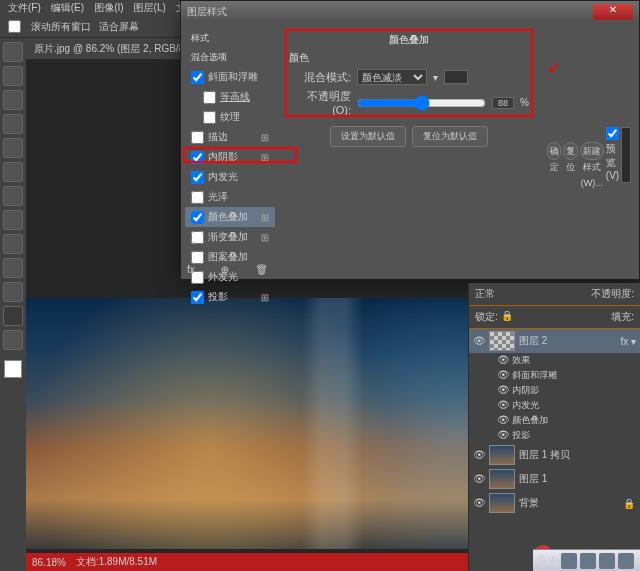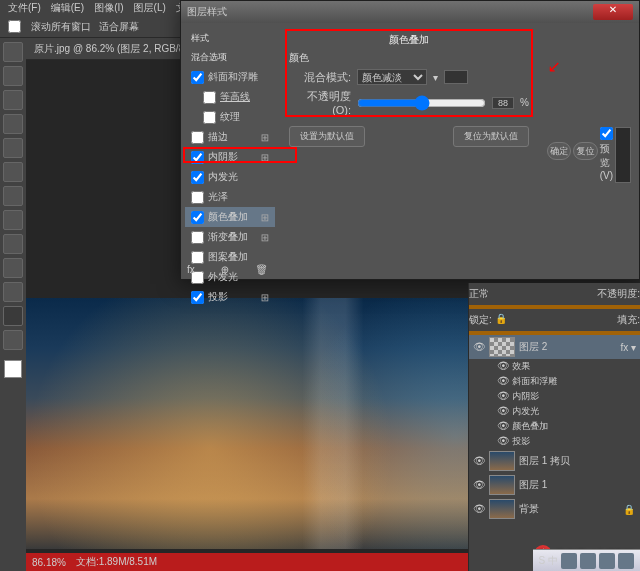--- a/index.html
+++ b/index.html
@@ -32,27 +32,27 @@
     .dlg-mid{flex:1;padding:10px;position:relative}
     .redbox{position:absolute;border:2px solid red;top:6px;left:6px;right:6px;height:88px;pointer-events:none}
     .arrow{position:absolute;top:34px;right:-22px;color:red;font-size:16px}
     .dlg-mid .hdr2{color:#eee;text-align:center;margin-bottom:4px}
     .row{display:flex;align-items:center;gap:6px;margin:4px 0}
     .row label{width:62px;text-align:right;color:#ccc;font-size:11px}
     .row select{flex:0 0 70px;background:#3a3a3a;border:1px solid #666;color:#ccc;height:16px}
     .row .sw{width:24px;height:14px;background:#333;border:1px solid #666}
     .row input[type=range]{flex:1;height:12px}
     .row .val{width:22px;background:#3a3a3a;border:1px solid #666;text-align:center;font-size:9px}
-    .btnrow{display:flex;gap:6px;justify-content:space-between;margin-top:10px}
+    .btnrow{display:flex;gap:6px;justify-content:center;margin-top:10px}
     .btn2{padding:3px 10px;background:#5a5a5a;border:1px solid #777;border-radius:3px;font-size:9px}
     .dlg-right{width:100px;padding:8px;display:flex;flex-direction:row;gap:2px;align-items:center}
     .btn{width:88px;height:18px;background:#5a5a5a;border:1px solid #777;border-radius:9px;text-align:center;line-height:16px;font-size:9px}
     .prev{width:56px;height:56px;background:#2a2a2a;margin-top:8px;border:1px solid #666}
     .rpanel{position:absolute;top:283px;right:0;width:172px;bottom:0;background:#424242;border-left:1px solid #2a2a2a}
-    .rpanel .sect{padding:4px 0;border-bottom:4px solid #a16207}
+    .rpanel .sect{padding:4px 6px;border-bottom:1px solid #a16207}
     .layer{display:flex;align-items:center;gap:4px;padding:2px 4px}
     .layer.sel{background:#5a6a7a}
     .thumb{width:26px;height:20px;background:linear-gradient(#2a4a6a,#8a6a4a);border:1px solid #888}
     .thumb.chk{background:repeating-conic-gradient(#888 0 25%,#ccc 0 50%) 0 0/8px 8px}
     .eye{width:12px;height:12px;color:#ccc}
     .fx{padding:1px 16px 1px 28px;font-size:9px;color:#ccc}
     .watermark{position:absolute;right:4px;bottom:8px;color:#fff;font-size:14px;text-shadow:0 0 3px #000}
     .wm-icon{display:inline-block;width:18px;height:18px;background:#d33;border-radius:50%;color:#fff;text-align:center;line-height:18px;vertical-align:middle;margin-right:4px}
     .taskbar{position:absolute;bottom:0;right:0;height:22px;background:linear-gradient(#e8e8f0,#c8c8d8);display:flex;align-items:center;padding:6px 6px;gap:3px;border-top:1px solid #888}
     .taskbar .ic{width:16px;height:16px;background:#678;border-radius:2px}
@@ -188,20 +188,21 @@
         <span>%</span>
       </div>
       <div class="btnrow">
         <div class="btn2">设置为默认值</div>
         <div class="btn2">复位为默认值</div>
       </div>
     </div>
     <div class="dlg-right">
       <div class="btn">确定</div>
       <div class="btn">复位</div>
+      <div class="btn">新建样式(W)...</div>
       <div style="margin-top:6px"><input type="checkbox" checked="" style=""> <span>预览(V)</span></div>
       <div class="prev"></div>
     </div>
   </div>
 </div>
 
 <div class="rpanel">
   <div class="sect" style="display:flex;gap:8px">
     <span>正常</span>
     <span style="margin-left:auto">不透明度:</span>

